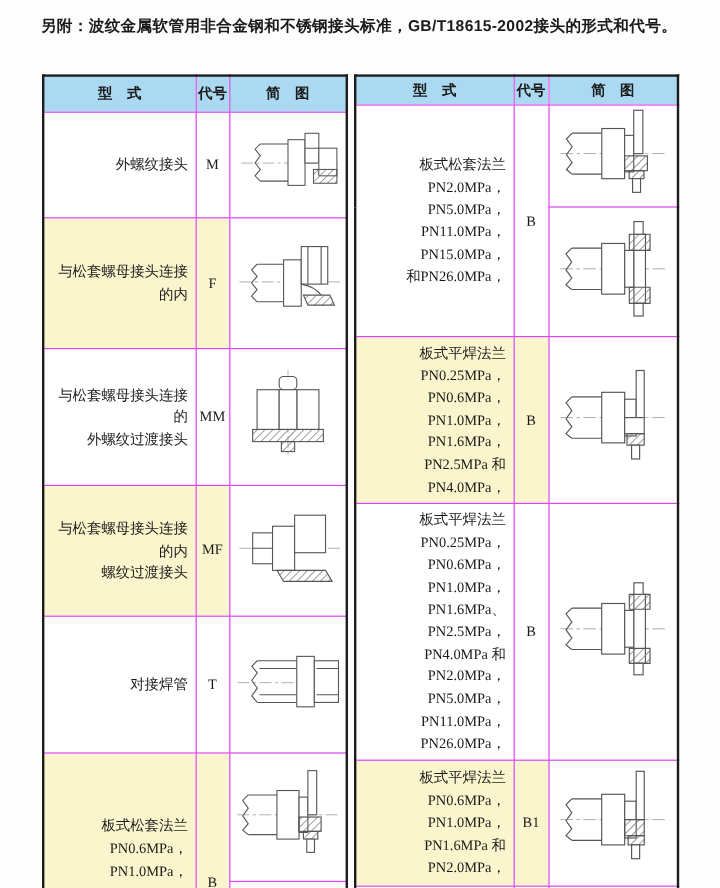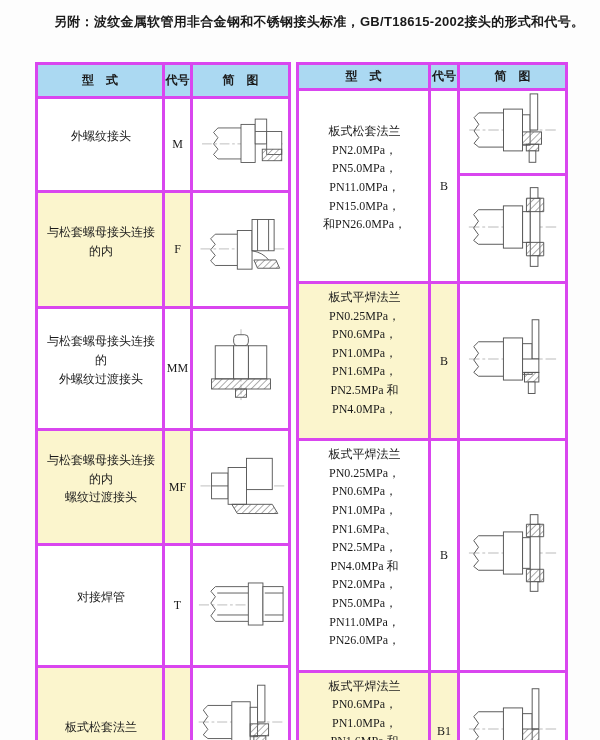--- a/index.html
+++ b/index.html
@@ -6,33 +6,32 @@
   body {
     width:600px; height:740px; position:relative;
     background:#fdfdfd; color:#1a1a1a;
     font-family:"Liberation Serif", serif;
   }
   .title {
     position:absolute; left:34px; top:13px;
     font-family:"Liberation Sans", sans-serif;
     font-weight:700; font-size:13px; letter-spacing:.3px;
     white-space:nowrap;
-    margin-left:20px;
   }
   .tables { position:absolute; left:35px; top:62px; display:flex; gap:5px; }
   table { border-collapse:collapse; table-layout:fixed; border:2px solid #1c1c1c; background:#fff; }
-  td, th { border:3px solid #d946ef; padding:0; overflow:hidden; }
+  td, th { border:1px solid #d946ef; padding:0; overflow:hidden; }
   th {
     background:#abd9f2; height:23px;
     font-family:"Liberation Sans", sans-serif;
     font-weight:700; font-size:12px; text-align:center;
   }
   .type-cell {
-    font-size:12px; line-height:1.55; padding:4px 6px 20px 8px;
-    vertical-align:middle; white-space:pre-line; text-align:center;
+    font-size:12px; line-height:1.55; padding:4px 6px 4px 8px;
+    vertical-align:middle; white-space:pre-line; text-align:right;
   }
   .code-cell { text-align:center; vertical-align:middle; font-size:12px; }
   .diag-cell { text-align:center; vertical-align:middle; background:#fff; }
   .hl { background:#fbf5cd; }
   
   .t-left  col.c-type { width:127px; } .t-left  col.c-code { width:28px; } .t-left  col.c-diag { width:98px; }
   .t-right col.c-type { width:132px; } .t-right col.c-code { width:29px; } .t-right col.c-diag { width:108px; }
   
   .l1{height:72px} .l2{height:88px} .l3{height:93px} .l4{height:88px} .l5{height:93px}
   .l6a{height:87px} .l6b{height:88px}

